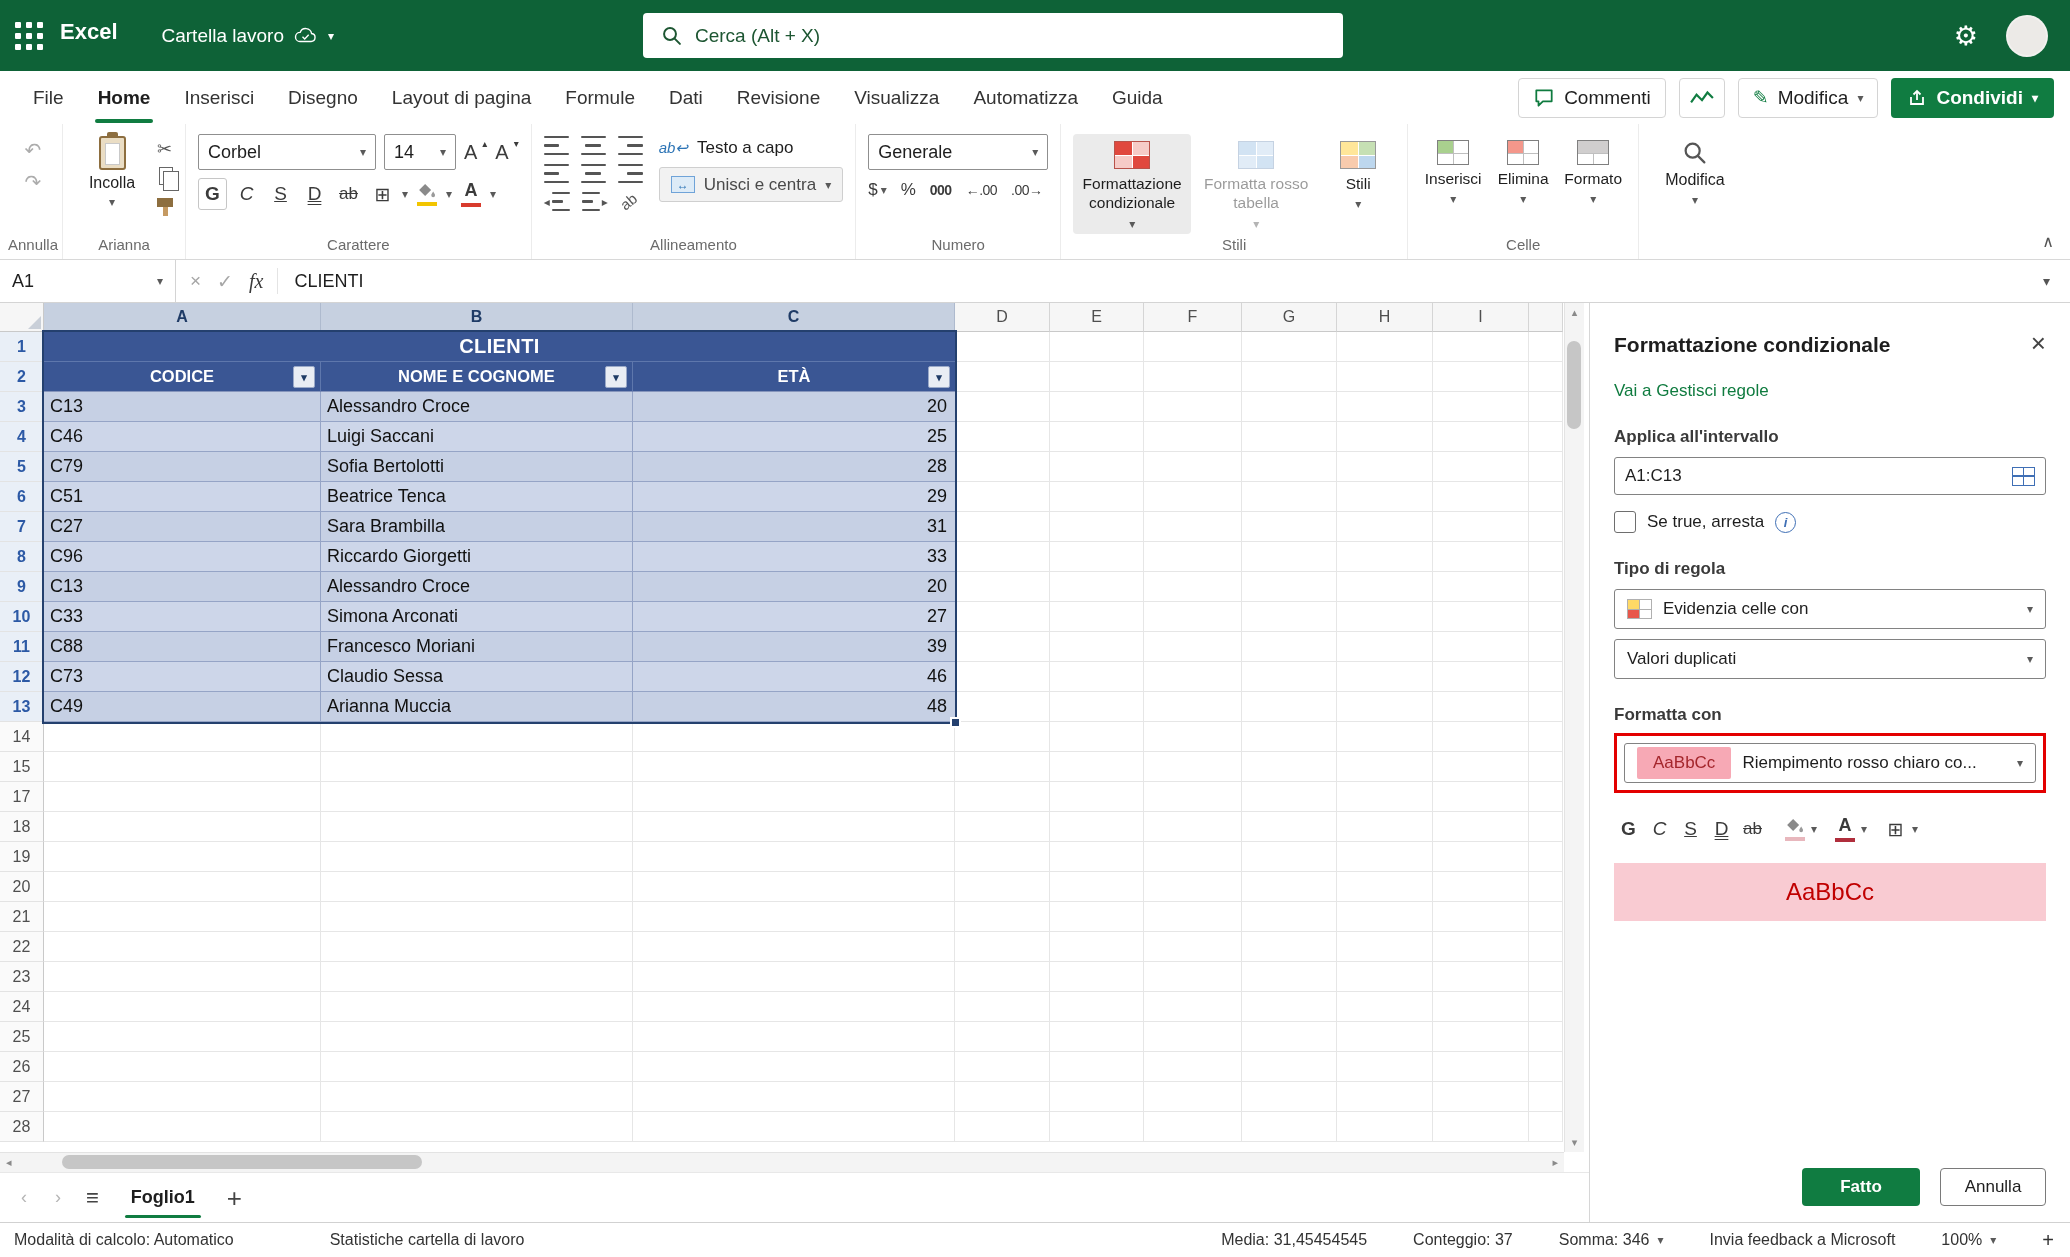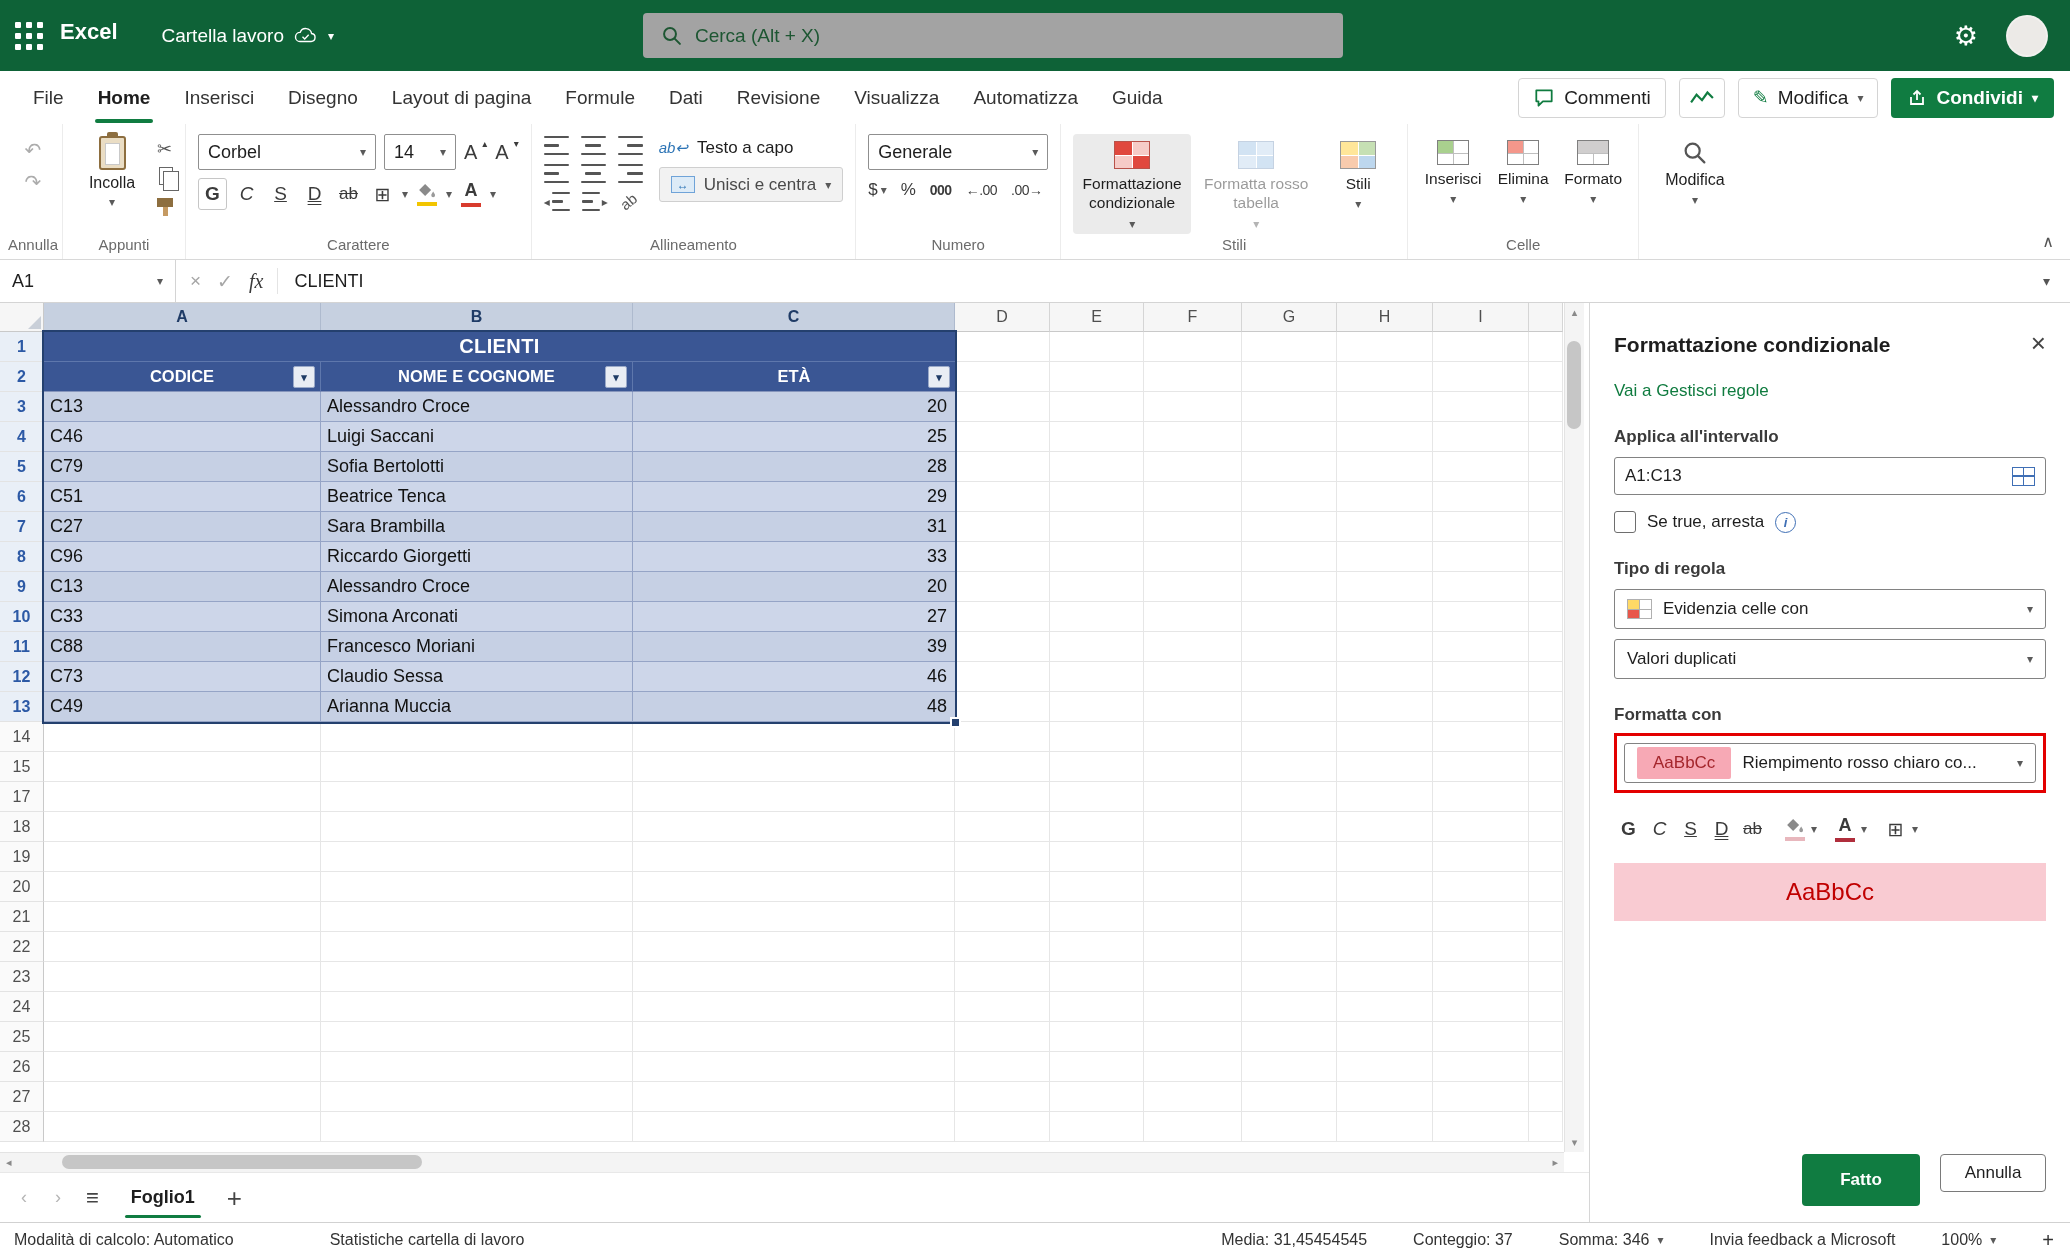--- a/index.html
+++ b/index.html
@@ -10,21 +10,21 @@
   .vstack{display:flex;flex-direction:column}
   .caret{font-size:12px;color:#5A5A5A;line-height:1}
 
   
   .topbar{position:absolute;top:0;left:0;width:2070px;height:71px;background:#0E6237;display:flex;align-items:center;color:#fff}
   .waffle{width:58px;height:71px;display:grid;place-items:center;cursor:pointer}
   .waffle-grid{display:grid;grid-template-columns:repeat(3,6px);gap:5px}
   .waffle-grid i{width:6px;height:6px;background:#fff;border-radius:1px}
   .appname{font-size:22px;font-weight:bold;margin:0 44px 7px 2px}
   .wbname{display:flex;align-items:center;gap:10px;font-size:19px}
-  .searchbox{position:absolute;left:643px;top:13px;width:700px;height:45px;background:#a3a3a3;border-radius:4px;display:flex;align-items:center;gap:12px;padding:0 18px;color:#1D5632;font-size:19px}
+  .searchbox{position:absolute;left:643px;top:13px;width:700px;height:45px;background:#ffffff;border-radius:4px;display:flex;align-items:center;gap:12px;padding:0 18px;color:#1D5632;font-size:19px}
   .top-right{margin-left:auto;display:flex;align-items:center;gap:28px;padding-right:22px}
   .gear{font-size:27px;color:#fff}
   .avatar{width:42px;height:42px;border-radius:50%;background:#ECEAE7;border:2px solid #ffffff55}
 
   
   .menubar{position:absolute;top:71px;left:0;width:2070px;height:53px;background:#fff;display:flex;align-items:center}
   .tabs{display:flex;height:100%;padding-left:16px}
   .tab{display:flex;align-items:center;padding:0 17px;font-size:19px;color:#333;position:relative;cursor:pointer;white-space:nowrap}
   .tab.active{font-weight:bold;color:#1E1E1E}
   .tab.active::after{content:'';position:absolute;left:14px;right:14px;bottom:1px;height:4px;background:#107C41;border-radius:2px}
@@ -164,21 +164,21 @@
   .dd-ic i{background:#fff}
   .dd-ic i:nth-child(1){background:#FFD966}
   .dd-ic i:nth-child(3){background:#E8574B}
   .annot{margin-top:8px;border:3px solid #E30000;padding:7px}
   .annot .p-drop{margin-top:0}
   .chip{background:#F7A9B5;color:#A4262C;padding:6px 16px;border-radius:2px;font-size:17px}
   .p-toolbar{margin-top:20px;display:flex;align-items:center;gap:2px;color:#3B3B3B}
   .pt-gap{width:10px}
   .preview{margin-top:18px;height:58px;background:#F9CBD2;display:flex;align-items:center;justify-content:center;font-size:24px;color:#C00000}
   .p-footer{position:absolute;left:24px;right:24px;bottom:16px;display:flex;justify-content:flex-end;gap:20px}
-  .btn-done{min-width:118px;height:52px;background:#107C41;color:#fff;border:none;border-radius:4px;font-size:17px;font-weight:bold;cursor:pointer}
+  .btn-done{min-width:118px;height:38px;background:#107C41;color:#fff;border:none;border-radius:4px;font-size:17px;font-weight:bold;cursor:pointer}
   .btn-cancel{min-width:106px;height:38px;background:#fff;border:1px solid #7A7A7A;border-radius:4px;font-size:17px;color:#1E1E1E;cursor:pointer}
 
   
   .statusbar{position:absolute;left:0;top:1222px;width:2070px;height:35px;background:#fff;border-top:1px solid #D1D1D1;display:flex;align-items:center;font-size:16px;color:#333}
   .sb-item{cursor:pointer;white-space:nowrap}
   .sb-left1{margin-left:14px}
   .sb-left2{margin-left:96px}
   .sb-right{margin-left:auto;display:flex;align-items:center;gap:46px;padding-right:16px}
   .sb-sum{display:flex;align-items:center;gap:8px}
   .sb-zoom{display:flex;align-items:center;gap:8px}
@@ -282,21 +282,21 @@
       <div class="paste">
         <span class="clip"></span>
         <span class="paste-lbl">Incolla</span>
         <span class="caret">▾</span>
       </div>
       <div class="small-tools">
         <span class="tool">✂</span>
         <span class="i-copy"></span>
         <span class="i-brush"></span>
       </div>
-      <div class="rlabel">Appunti</div>
+      <div class="rlabel">Arianna</div>
     </div>
 
     <div class="rgroup">
       <div class="vstack" style="gap:8px">
         <div class="hstack" style="gap:8px">
           <div class="selbox" style="width:178px">
             <span>Corbel</span>
             <span class="caret">▾</span>
           </div>
           <div class="selbox" style="width:72px">

